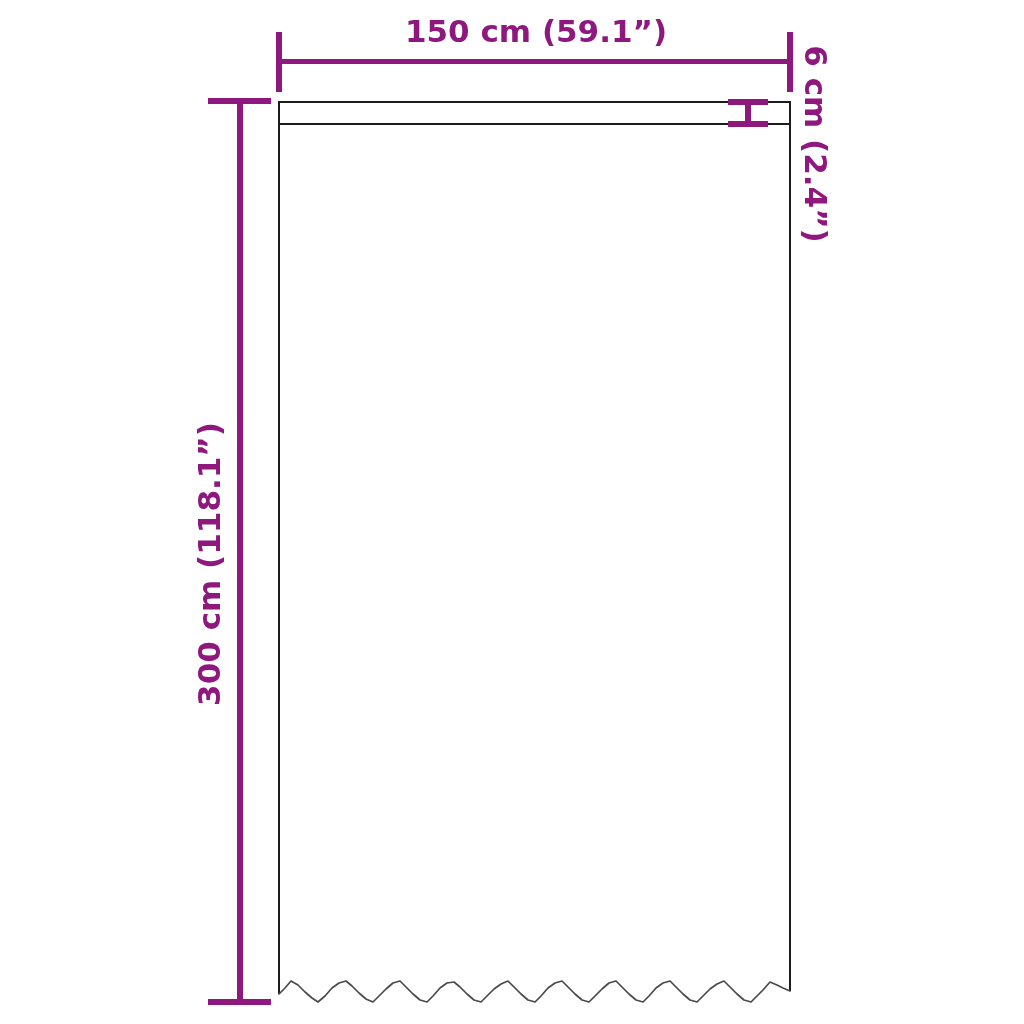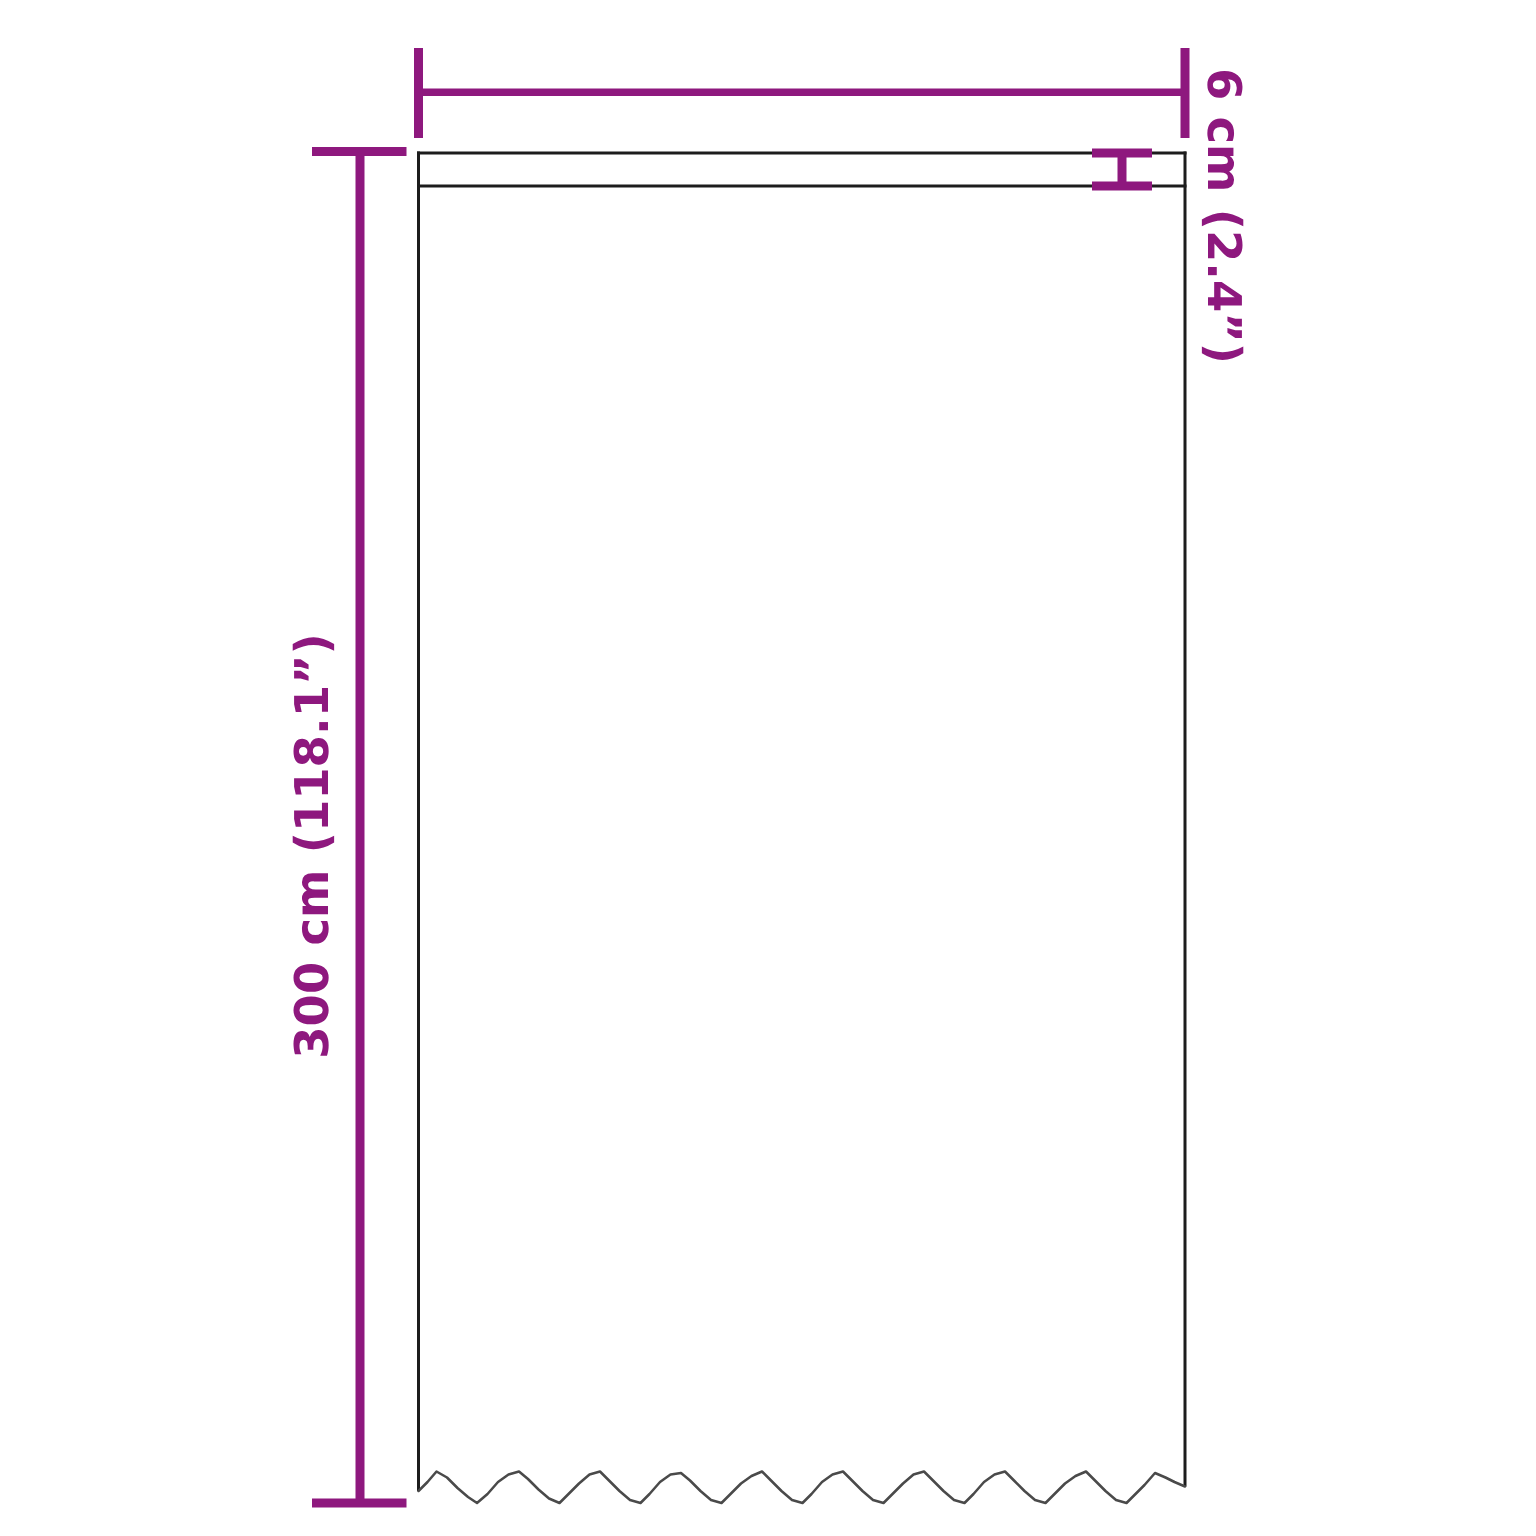--- a/index.html
+++ b/index.html
@@ -76,20 +76,21 @@
              L 676 987 L 683 994 L 690 1000 L 697 1002
              L 703 996 L 710 989 L 717 984 L 724 981
              L 730 987 L 737 994 L 744 1000 L 751 1002
              L 757 996 L 763 990 L 770 982
              L 777 985 L 783 988 L 790 991"></path>
   </svg>
 
   <div class="dim" style="left:276px; top:32px; width:6px; height:60px"></div>
   <div class="dim" style="left:787px; top:32px; width:6px; height:60px"></div>
   <div class="dim" style="left:278px; top:59px; width:514px; height:5px"></div>
+  <div class="dim-label" style="left:536px; top:31px">150 cm (59.1”)</div>
 
   <div class="dim" style="left:237px; top:100px; width:6px; height:903px"></div>
   <div class="dim" style="left:208px; top:98px; width:63px; height:6px"></div>
   <div class="dim" style="left:208px; top:999px; width:63px; height:6px"></div>
   <div class="dim-label rot-ccw" style="left:209px; top:564px">300 cm (118.1”)</div>
 
   <div class="dim" style="left:728px; top:99px; width:40px; height:6px"></div>
   <div class="dim" style="left:728px; top:121px; width:40px; height:6px"></div>
   <div class="dim" style="left:745px; top:102px; width:6px; height:22px"></div>
   <div class="dim-label rot-cw" style="left:815px; top:144px">6 cm (2.4”)</div>

